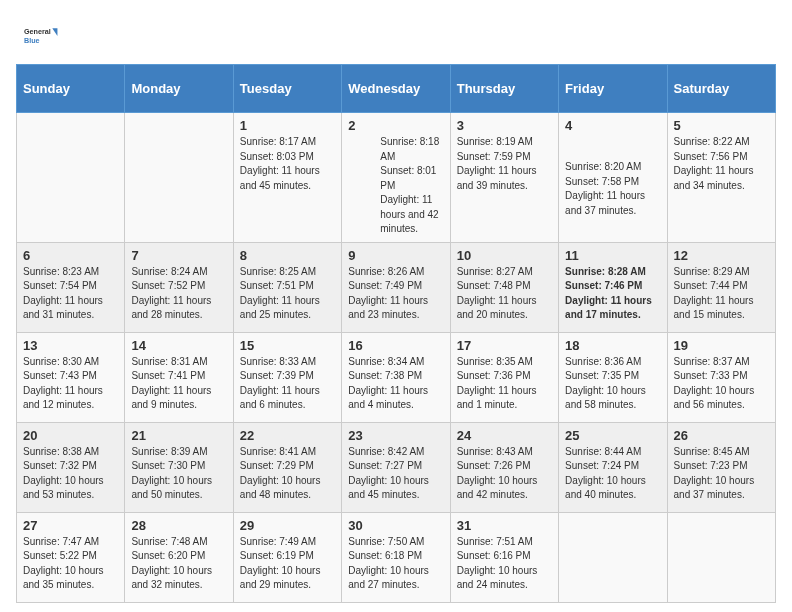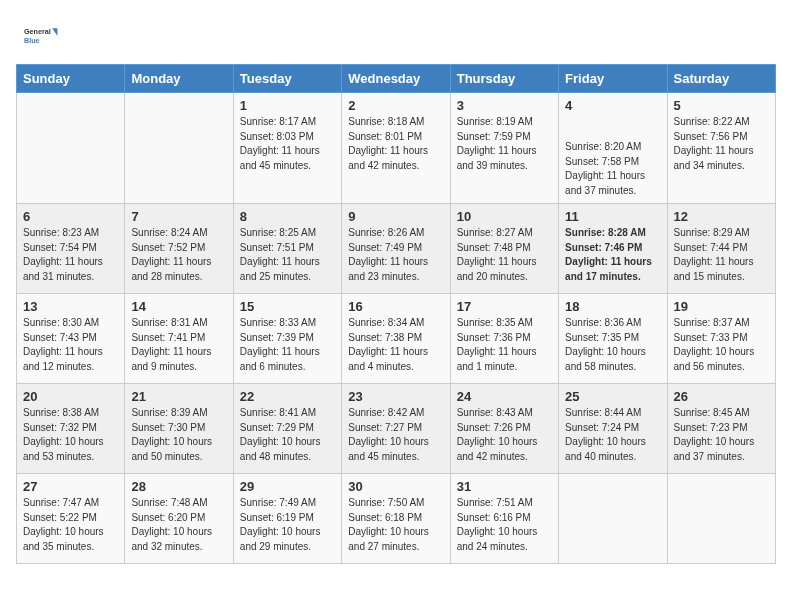--- a/index.html
+++ b/index.html
@@ -44,21 +44,21 @@
     table {
       width: 100%;
       border-collapse: collapse;
       table-layout: fixed;
     }
     thead tr th {
       background-color: #3f7fc0;
       color: #fff;
       font-size: 13px;
       font-weight: bold;
-      padding: 6px 6px;
+      padding: 16px 6px;
       text-align: left;
       border: 1px solid #5a9ad4;
     }
     tbody tr td {
       border: 1px solid #ccc;
       vertical-align: top;
       padding: 5px 6px;
       font-size: 10.5px;
       color: #333;
       min-height: 80px;
@@ -122,21 +122,21 @@
           <td class="empty-cell"></td>
           <td class="empty-cell"></td>
           <td>
             <span class="day-number">1</span>
             <div class="day-info" style="white-space: pre-line;">Sunrise: 8:17 AM
 Sunset: 8:03 PM
 Daylight: 11 hours and 45 minutes.</div>
           </td>
           <td>
             <span class="day-number">2</span>
-            <div class="day-info" style="white-space: pre-line;">Sunrise: 8:18 AM
+            <div class="day-info" style="white-space: pre-line; margin-left: 32px;">Sunrise: 8:18 AM
 Sunset: 8:01 PM
 Daylight: 11 hours and 42 minutes.</div>
           </td>
           <td>
             <span class="day-number">3</span>
             <div class="day-info" style="white-space: pre-line;">Sunrise: 8:19 AM
 Sunset: 7:59 PM
 Daylight: 11 hours and 39 minutes.</div>
           </td>
           <td>

